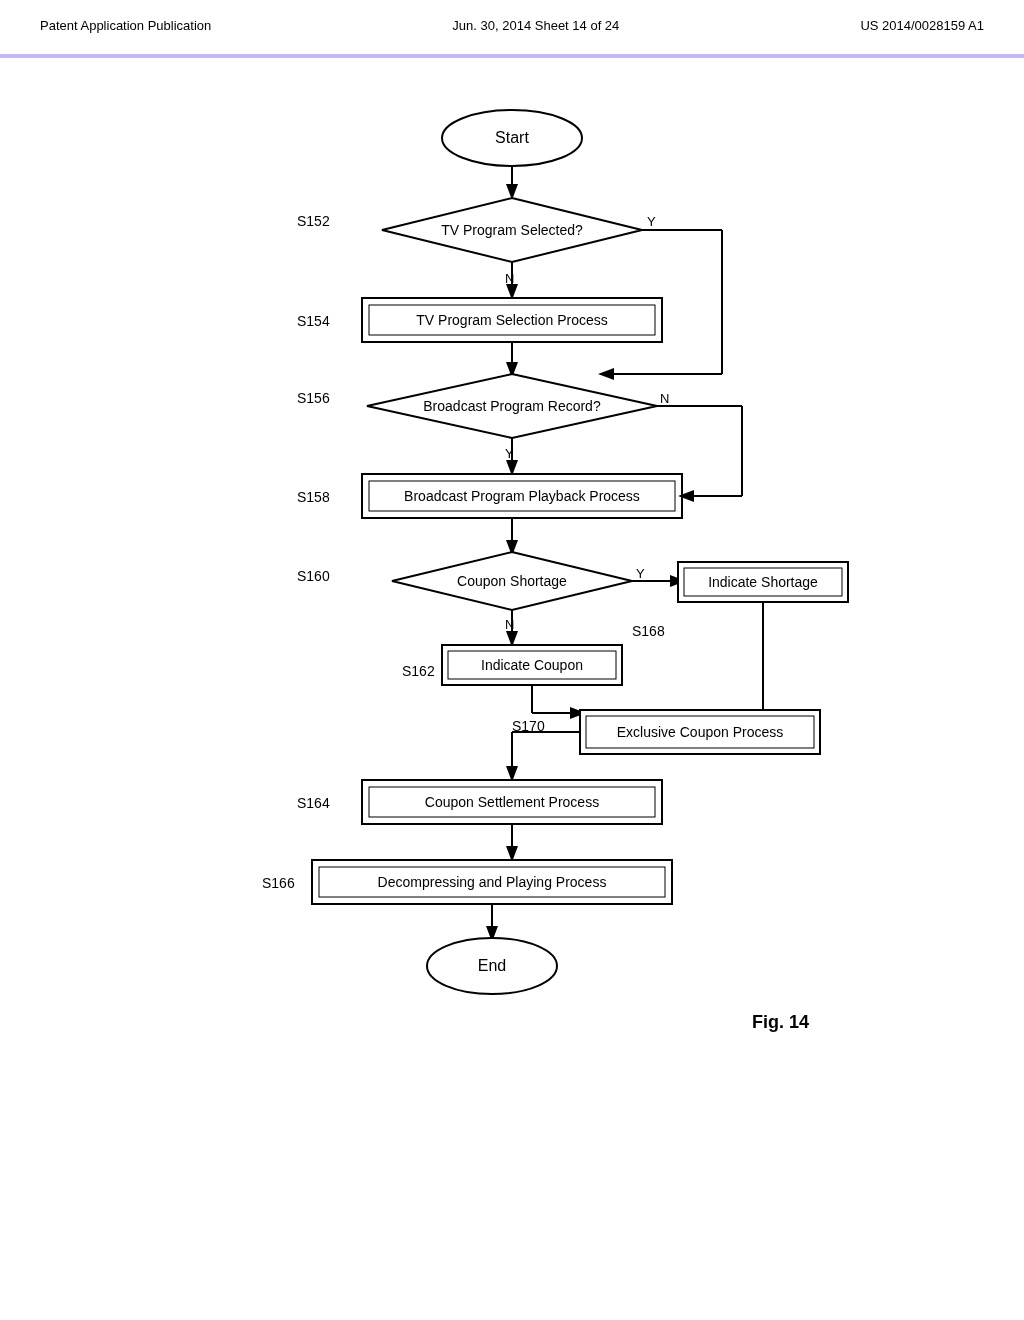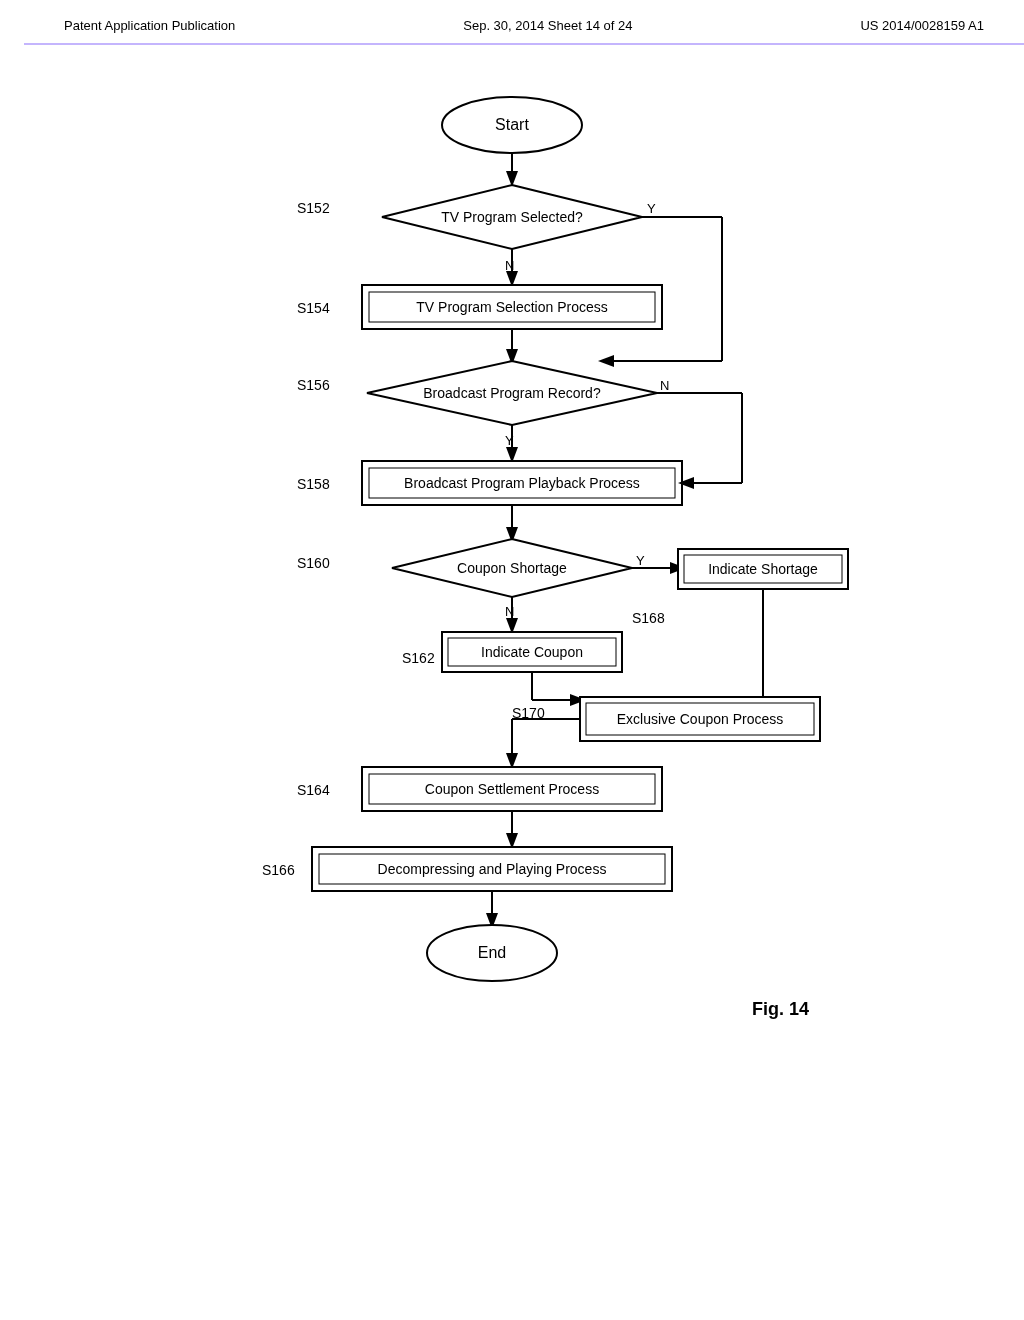--- a/index.html
+++ b/index.html
@@ -8,45 +8,44 @@
       font-family: Arial, sans-serif;
       width: 1024px;
       min-height: 1320px;
       position: relative;
     }
 
     
     .header {
       display: flex;
       justify-content: space-between;
-      padding: 18px 40px 10px 40px;
+      padding: 18px 40px 21px 40px;
       font-size: 13px;
-      border-bottom: 2px solid #c4b5fd;
-      margin-left: 24px;
+      border-bottom: 4px solid #c4b5fd;
     }
 
     
     .flowchart-area {
       position: relative;
       width: 100%;
       padding: 20px 8px;
       text-align: center;
     }
 
     svg.flowchart {
       display: block;
       margin: 0 auto;
     }
   </style>
 </head>
 <body>
 
 <div class="header">
   <span>Patent Application Publication</span>
-  <span>Sep. 30, 2014  Sheet 14 of 24</span>
+  <span>Jun. 30, 2014  Sheet 14 of 24</span>
   <span>US 2014/0028159 A1</span>
 </div>
 
 <div class="flowchart-area">
   <svg class="flowchart" width="780" height="1180" viewBox="0 0 780 1180">
 
     <defs>
       <marker id="arrow" markerWidth="8" markerHeight="8" refX="6" refY="3" orient="auto">
         <path d="M0,0 L0,6 L8,3 z" fill="#000"></path>
       </marker>

